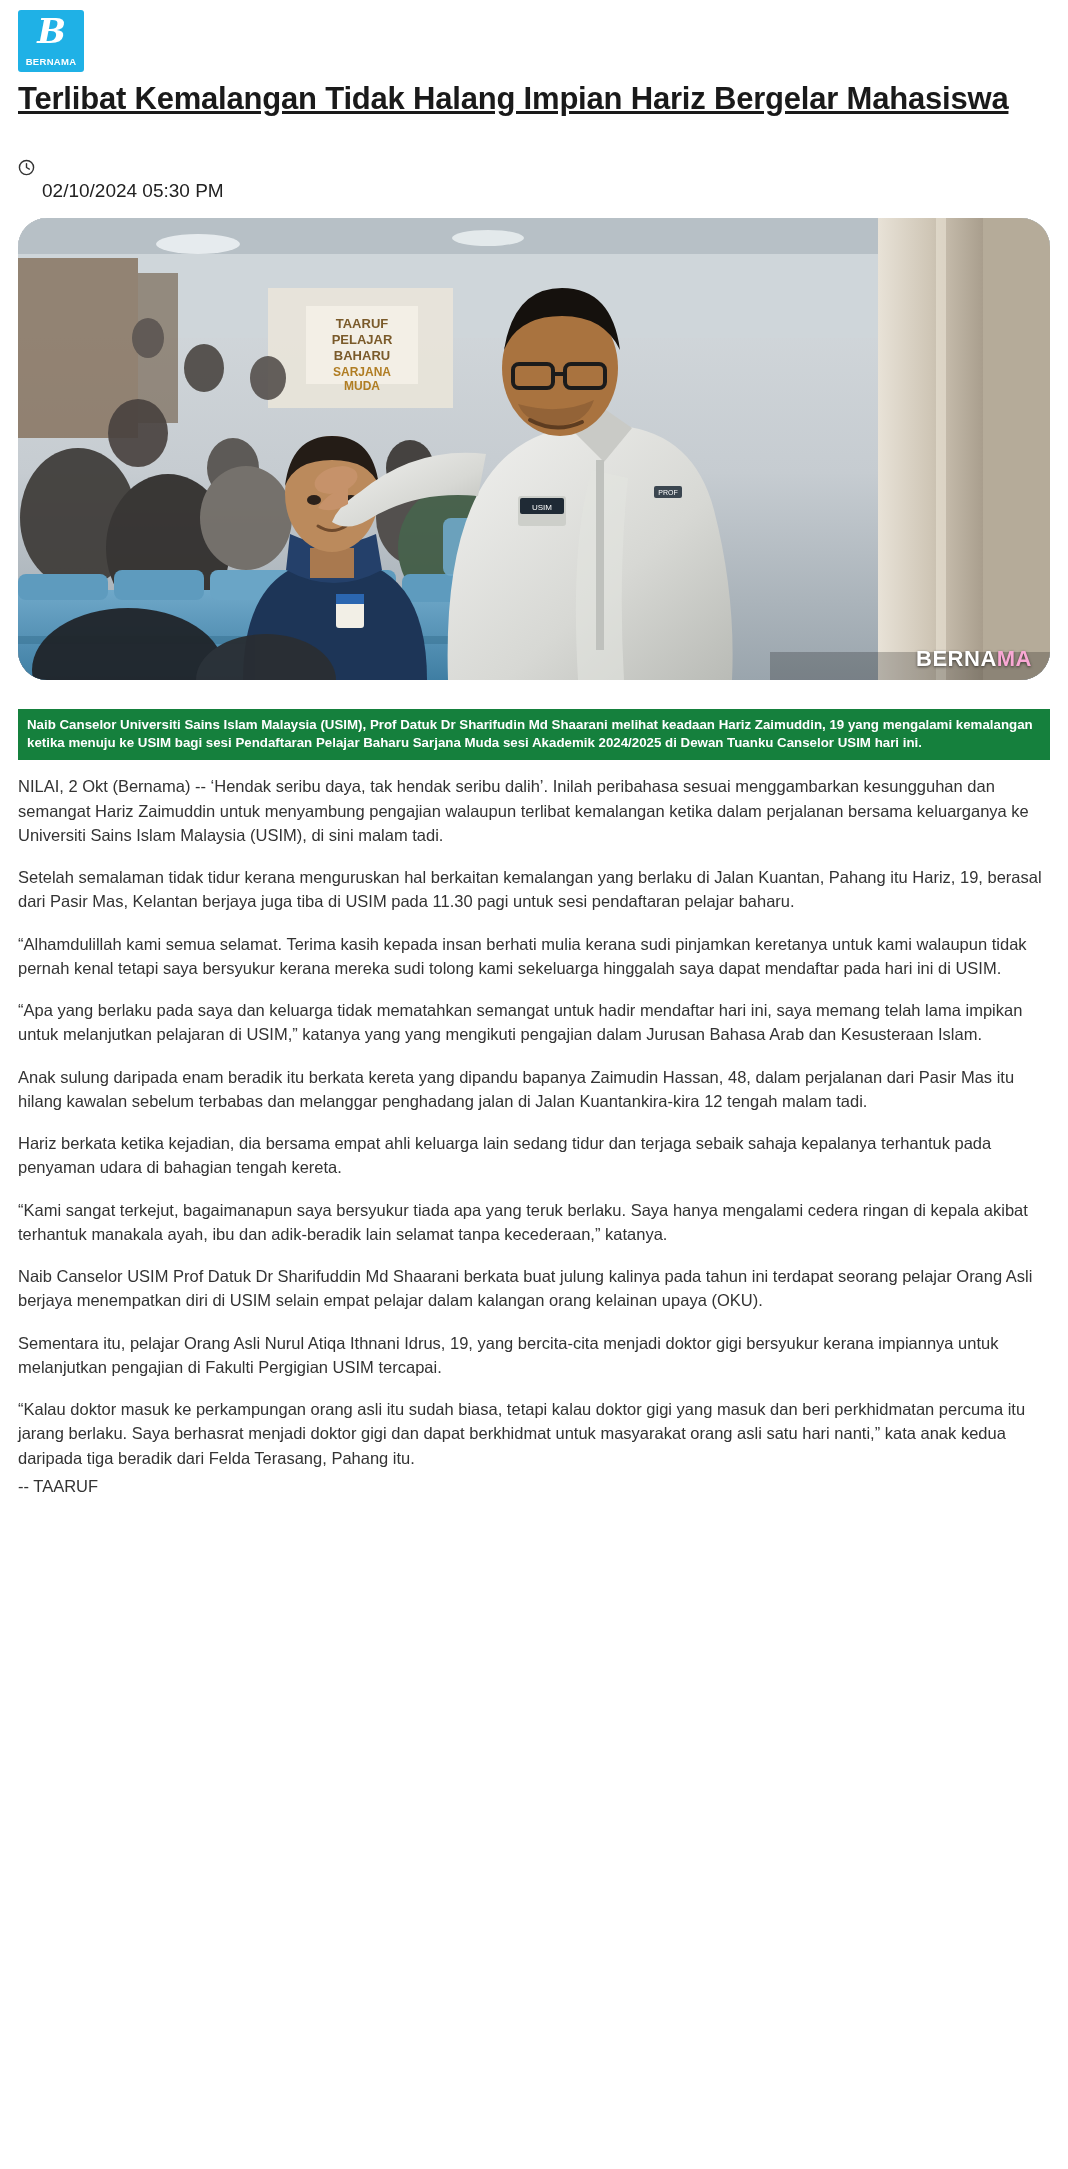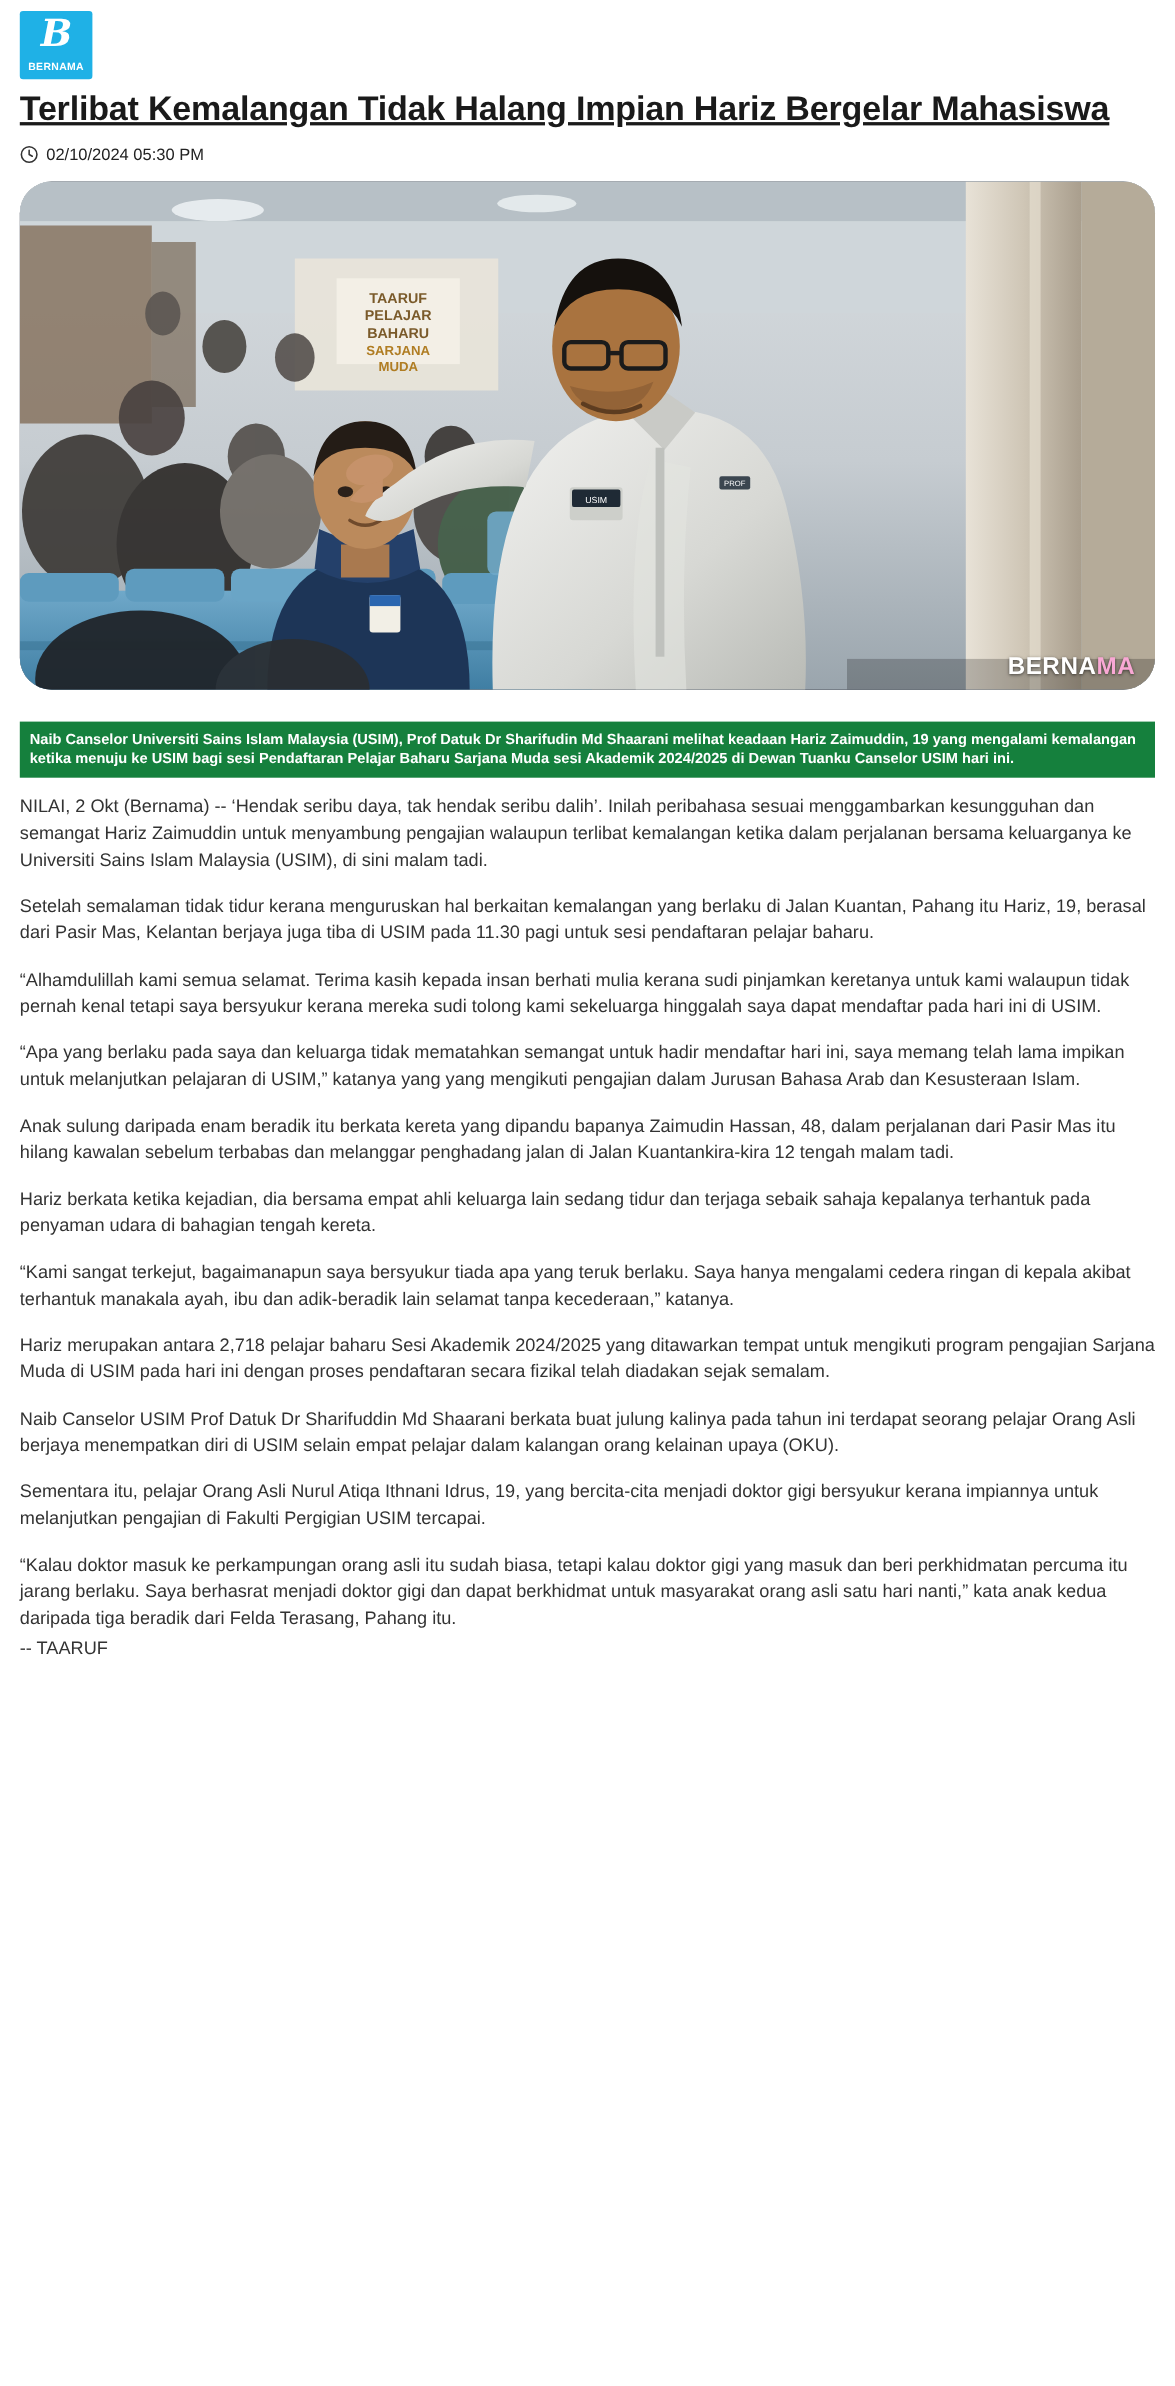--- a/index.html
+++ b/index.html
@@ -76,22 +76,23 @@
     gap: 7px;
     margin: 0 0 16px 0;
   }
   .clock-icon {
     width: 17px;
     height: 17px;
     flex: 0 0 auto;
     display: block;
   }
   .date-text {
-    font-size: 15px;
+    font-size: 19px;
     color: #222222;
+    margin-top: 48px;
   }
 
   
   figure.photo {
     margin: 0 0 14px 0;
     width: 1032px;
   }
   .photo-frame {
     position: relative;
     width: 1032px;
@@ -293,20 +294,19 @@
   </figure>
 
   <div class="article-body">
     <p>NILAI, 2 Okt (Bernama) -- ‘Hendak seribu daya, tak hendak seribu dalih’. Inilah peribahasa sesuai menggambarkan kesungguhan dan semangat Hariz Zaimuddin untuk menyambung pengajian walaupun terlibat kemalangan ketika dalam perjalanan bersama keluarganya ke Universiti Sains Islam Malaysia (USIM), di sini malam tadi.</p>
     <p>Setelah semalaman tidak tidur kerana menguruskan hal berkaitan kemalangan yang berlaku di Jalan Kuantan, Pahang itu Hariz, 19, berasal dari Pasir Mas, Kelantan berjaya juga tiba di USIM pada 11.30 pagi untuk sesi pendaftaran pelajar baharu.</p>
     <p>“Alhamdulillah kami semua selamat. Terima kasih kepada insan berhati mulia kerana sudi pinjamkan keretanya untuk kami walaupun tidak pernah kenal tetapi saya bersyukur kerana mereka sudi tolong kami sekeluarga hinggalah saya dapat mendaftar pada hari ini di USIM.</p>
     <p>“Apa yang berlaku pada saya dan keluarga tidak mematahkan semangat untuk hadir mendaftar hari ini, saya memang telah lama impikan untuk melanjutkan pelajaran di USIM,” katanya yang yang mengikuti pengajian dalam Jurusan Bahasa Arab dan Kesusteraan Islam.</p>
     <p>Anak sulung daripada enam beradik itu berkata kereta yang dipandu bapanya Zaimudin Hassan, 48, dalam perjalanan dari Pasir Mas itu hilang kawalan sebelum terbabas dan melanggar penghadang jalan di Jalan Kuantankira-kira 12 tengah malam tadi.</p>
     <p>Hariz berkata ketika kejadian, dia bersama empat ahli keluarga lain sedang tidur dan  terjaga sebaik sahaja kepalanya terhantuk pada penyaman udara di bahagian tengah kereta.</p>
     <p>“Kami sangat terkejut, bagaimanapun saya bersyukur tiada apa yang teruk berlaku. Saya hanya mengalami cedera ringan di kepala akibat terhantuk manakala ayah, ibu dan adik-beradik lain selamat tanpa kecederaan,” katanya.</p>
-    <p>Hariz merupakan antara 2,718 pelajar baharu Sesi Akademik 2024/2025 yang ditawarkan tempat untuk mengikuti program pengajian Sarjana Muda di USIM pada hari ini dengan proses pendaftaran secara fizikal telah diadakan sejak semalam.</p>
     <p>Naib Canselor USIM Prof Datuk Dr Sharifuddin Md Shaarani berkata buat julung kalinya pada tahun ini terdapat seorang pelajar Orang Asli berjaya menempatkan diri di USIM selain empat pelajar dalam kalangan orang kelainan upaya (OKU).</p>
     <p>Sementara itu, pelajar Orang Asli Nurul Atiqa Ithnani Idrus, 19, yang bercita-cita menjadi doktor gigi bersyukur kerana impiannya untuk melanjutkan pengajian di Fakulti Pergigian USIM tercapai.</p>
     <p class="last">“Kalau doktor masuk ke perkampungan orang asli itu sudah biasa, tetapi kalau doktor gigi yang masuk dan beri perkhidmatan percuma itu jarang berlaku. Saya berhasrat menjadi doktor gigi dan dapat berkhidmat untuk masyarakat orang asli satu hari nanti,” kata anak kedua daripada tiga beradik dari Felda Terasang, Pahang itu.</p>
     <p class="signoff">-- TAARUF</p>
   </div>
 
 </div>
 
 </body></html>

